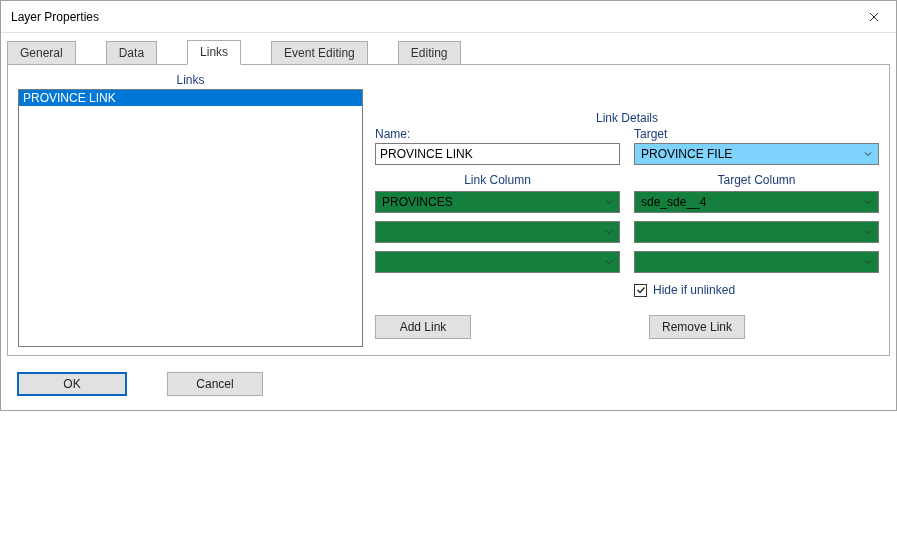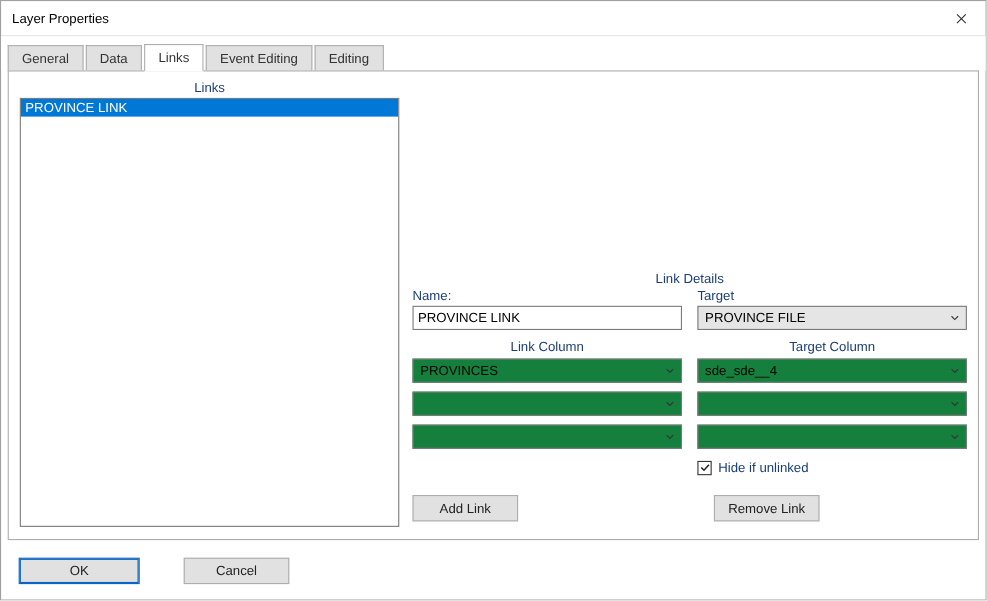--- a/index.html
+++ b/index.html
@@ -5,21 +5,21 @@
   * { box-sizing: border-box; }
   html, body { margin: 0; padding: 0; }
   body {
     font-family: "Segoe UI", Tahoma, Arial, sans-serif;
     font-size: 12px;
     color: #000;
     background: #fff;
   }
   .window {
     width: 897px;
-    height: 546px;
+    height: 411px;
     border: 1px solid #a0a0a0;
     background: #fff;
     display: flex;
     flex-direction: column;
     position: relative;
   }
   .titlebar {
     height: 32px;
     display: flex;
     align-items: center;
@@ -39,20 +39,21 @@
     justify-content: center;
     cursor: pointer;
   }
   .titlebar .close svg { stroke: #333; }
 
   .tabstrip {
     display: flex;
     align-items: flex-end;
     padding: 6px 6px 0 6px;
     background: #fff;
+    gap: 28px;
   }
   .tab {
     padding: 4px 12px 5px 12px;
     background: #e1e1e1;
     border: 1px solid #adadad;
     border-bottom: none;
     margin-right: 2px;
     cursor: pointer;
     position: relative;
     top: 1px;
@@ -142,21 +143,21 @@
   .select {
     position: relative;
     height: 22px;
     border: 1px solid #7a7a7a;
     background: #15803d;
     display: flex;
     align-items: center;
     padding: 0 22px 0 6px;
     cursor: pointer;
   }
-  .select.shaded { background: #e5e5e5; }
+  .select.shaded { background: #7dd3fc; }
   .select .chev {
     position: absolute;
     right: 6px;
     top: 50%;
     transform: translateY(-50%);
     pointer-events: none;
   }
   .chev svg { display: block; }
 
   .checkbox-row {

